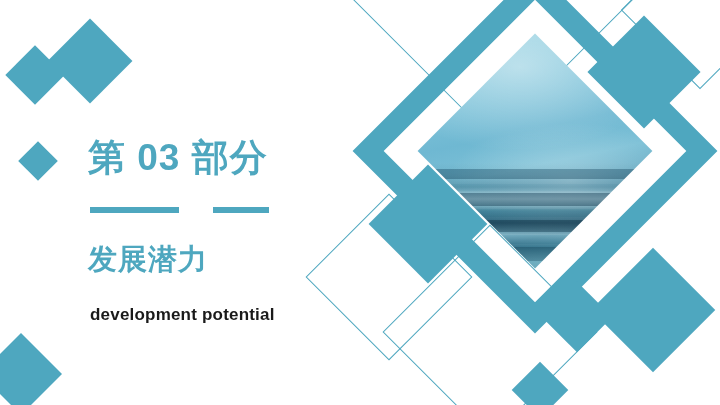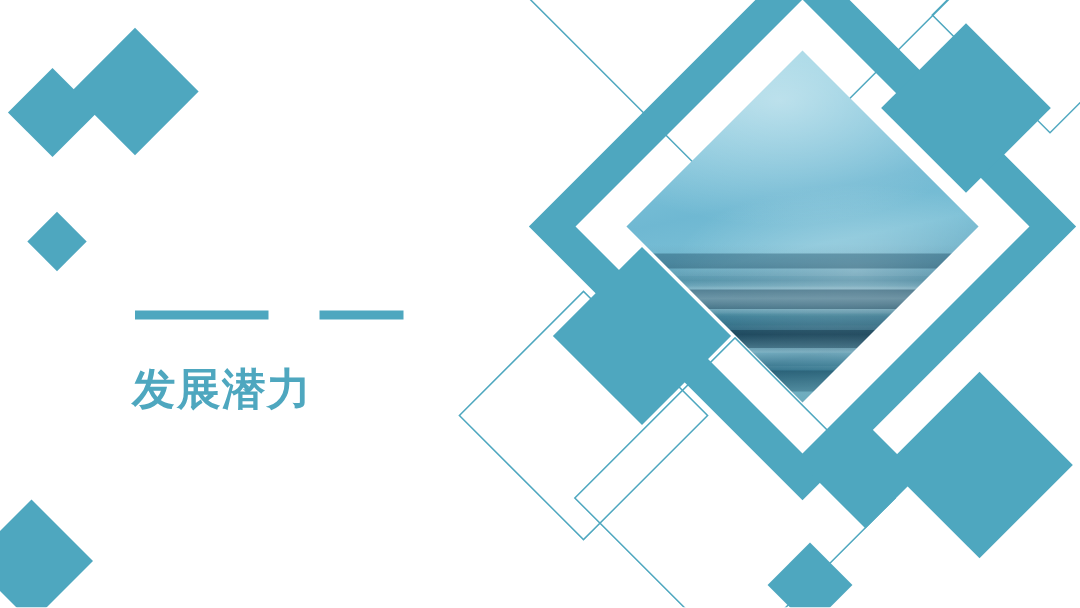--- a/index.html
+++ b/index.html
@@ -162,19 +162,21 @@
       <div class="photo-band" style="top:246px; height:14px; background:rgba(54,112,132,0.32);"></div>
     </div>
   </div>
 
   <div class="dia dia-solid" style="left:604px; top:32px; width:80px; height:80px;"></div>
   <div class="dia dia-solid" style="left:386px; top:182px; width:84px; height:84px;"></div>
   <div class="dia dia-solid" style="left:609px; top:266px; width:88px; height:88px;"></div>
   <div class="dia dia-solid" style="left:552px; top:292px; width:50px; height:50px;"></div>
   <div class="dia dia-solid" style="left:520px; top:370px; width:40px; height:40px;"></div>
 
+  <div class="title-row">第 03 部分</div>
 
   <div class="rule rule-long"></div>
   <div class="rule rule-short"></div>
 
   <div class="subtitle-cn">发展潜力</div>
+  <div class="subtitle-en">development potential</div>
 
 </div>
 
 </body></html>

